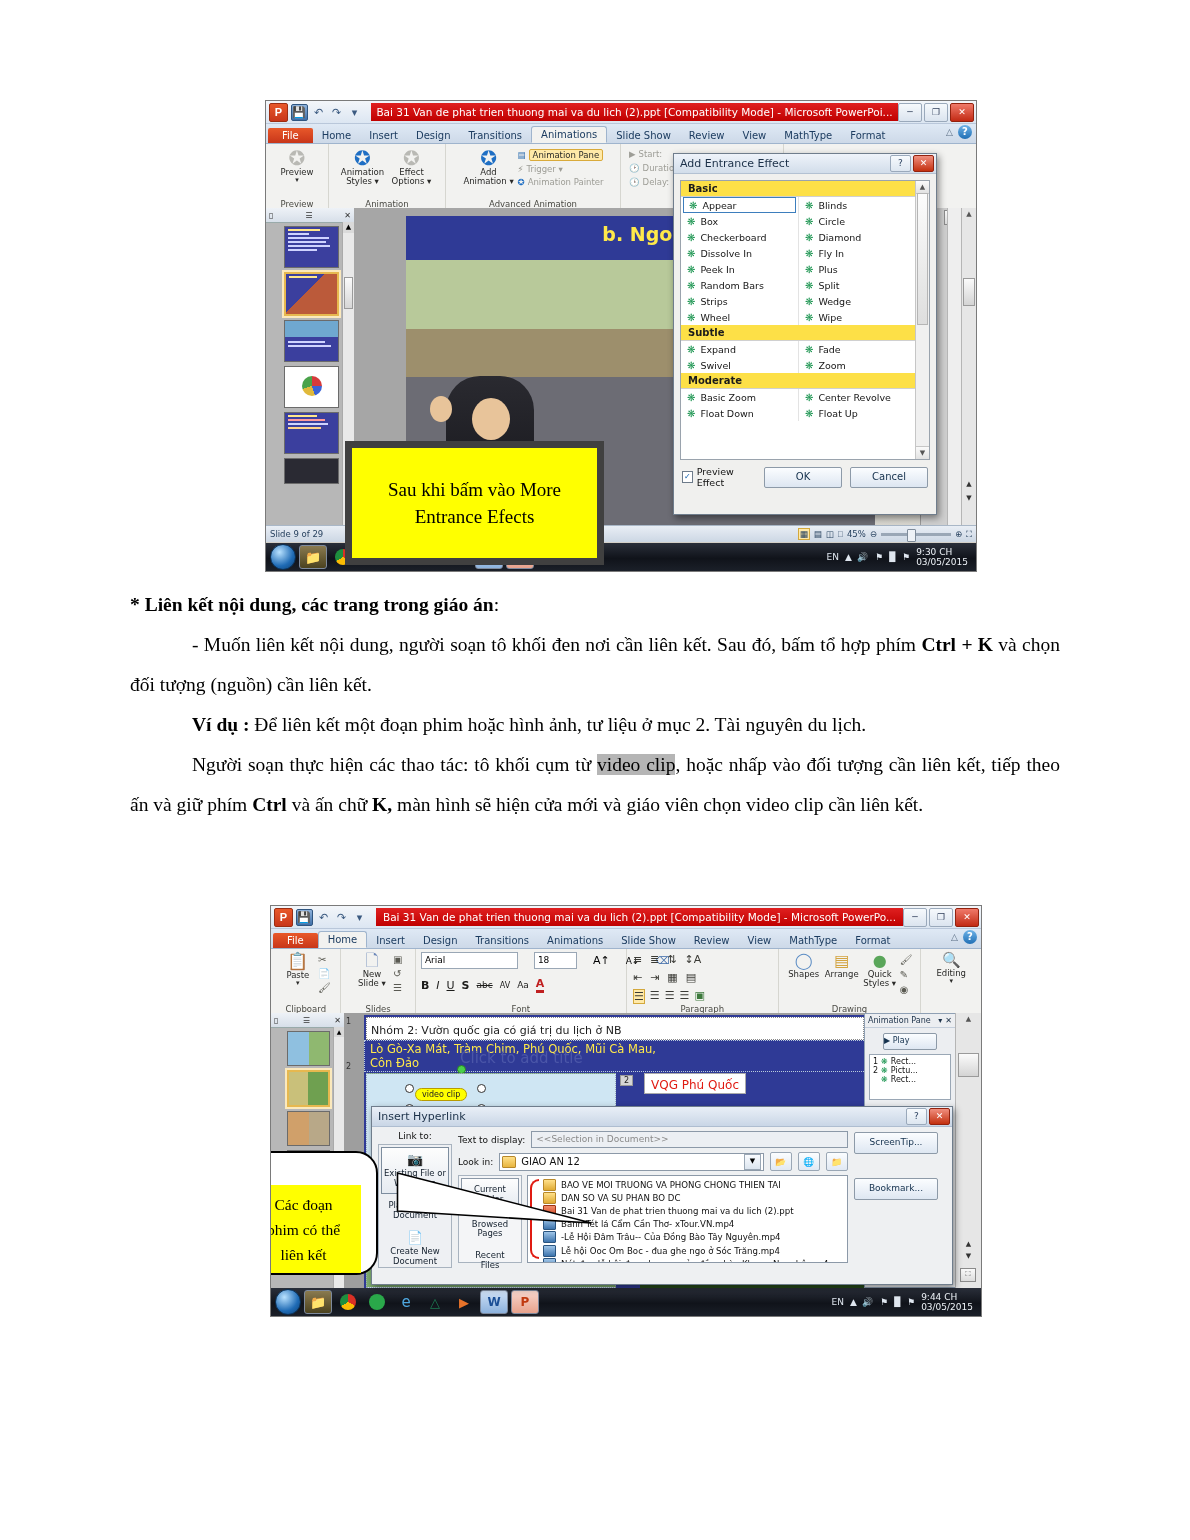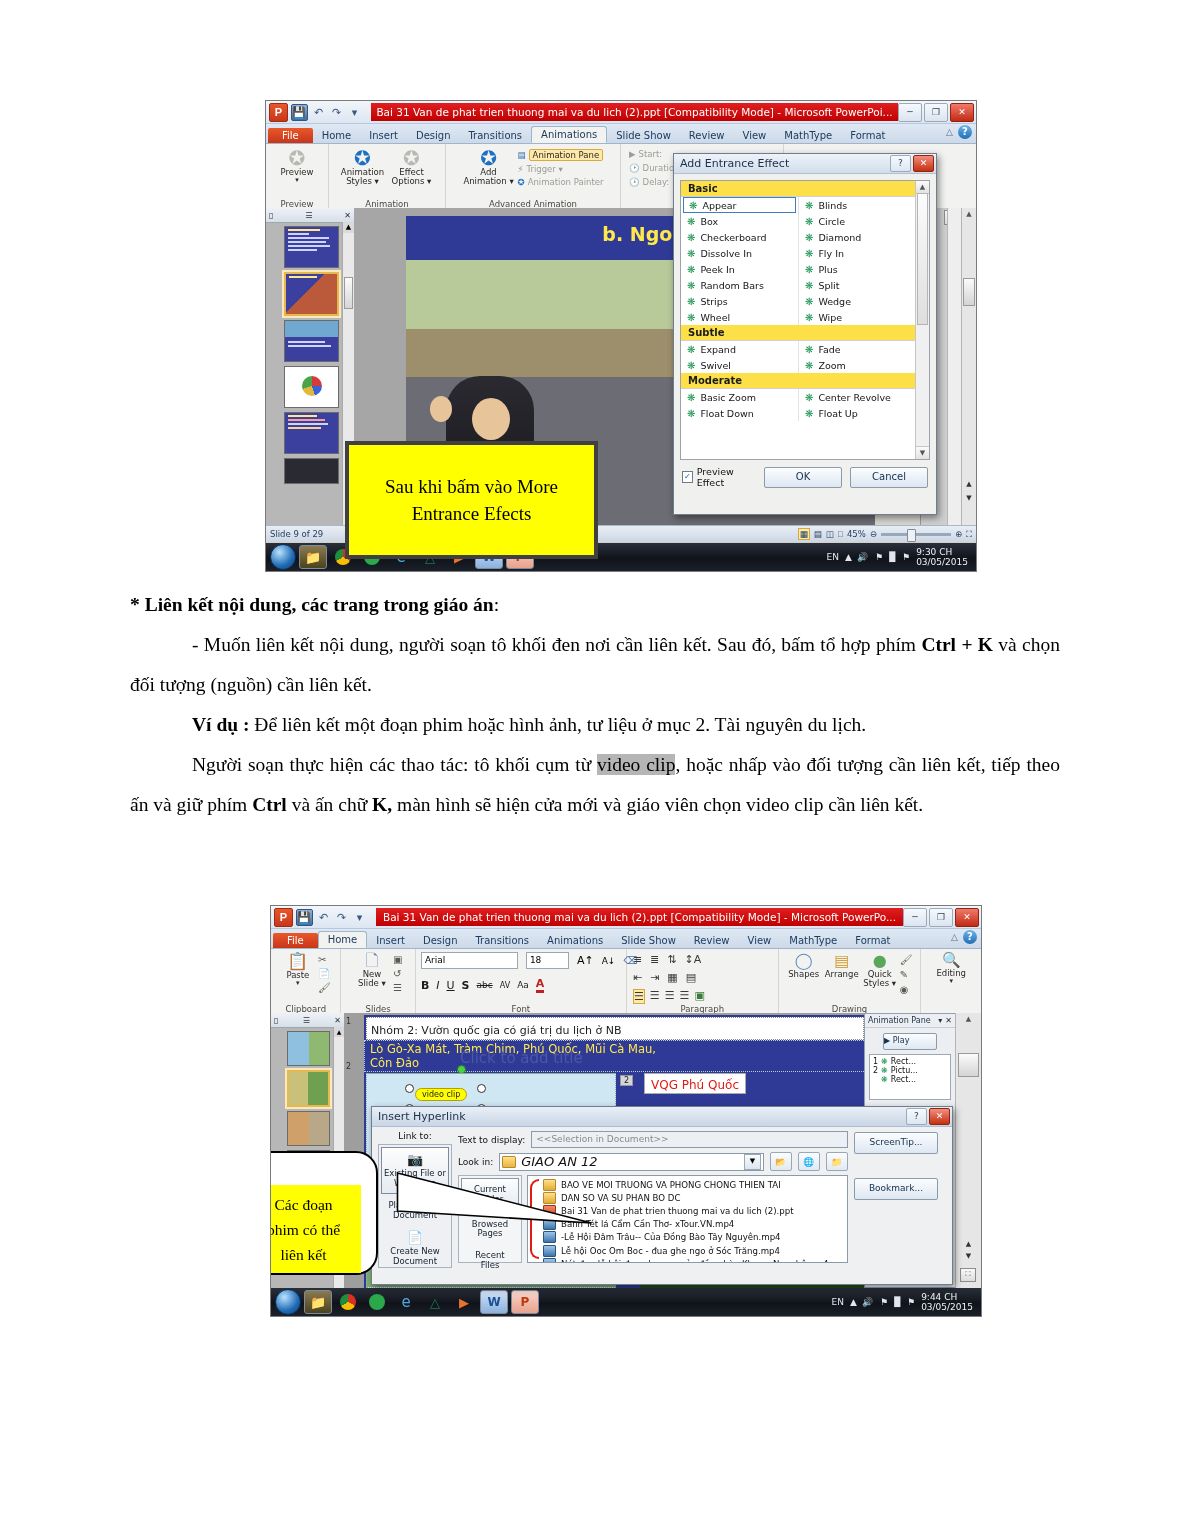--- a/index.html
+++ b/index.html
@@ -142,21 +142,21 @@
   .ficon{width:11px;height:10px;flex:0 0 auto;border-radius:1px;}
   .ficon.fold{background:linear-gradient(#ffe08a,#e0ab33);border:1px solid #b8882a;}
   .ficon.ppt{background:linear-gradient(#f08c6a,#cf4421);border:1px solid #9d3315;}
   .ficon.mp4{background:linear-gradient(#9fc5e8,#3d74ad);border:1px solid #2a5580;}
 
   
   .brace{position:absolute;border:2.5px solid #e01b12;border-right:none;border-radius:9px 0 0 9px;}
 
   
   .callout{position:absolute;}
-  .cobox{background:#ffff00;border:4px solid #404040;display:flex;align-items:center;justify-content:center;
+  .cobox{background:#ffff00;border:7px solid #404040;display:flex;align-items:center;justify-content:center;
          text-align:center;font-family:"Liberation Serif",serif;color:#000;}
   .cobubble{background:#fff;border:2px solid #000;border-radius:22px;display:flex;align-items:center;
             justify-content:center;text-align:center;}
 
   
   .doc{position:absolute;left:130px;width:930px;font-family:"Liberation Serif",serif;
        font-size:19.5px;line-height:40px;color:#000;text-align:justify;}
   .doc p{margin:0;}
   .ind{display:inline-block;width:62px;}
   .hlgrey{background:#b5b5b5;}
@@ -634,21 +634,21 @@
           <div style="display:flex;flex-direction:column;gap:3px;padding-top:3px;font-size:10px;color:#5a5a52;">
             <span>▣</span>
             <span>↺</span>
             <span>☰</span>
           </div>
         </div>
         <div class="grpname">Slides</div>
       </div>
 
       <div class="grp" style="width:200px;align-items:flex-start;padding:3px 5px 0 5px;">
-        <div style="display:flex;gap:8px;align-items:center;">
+        <div style="display:flex;gap:16px;align-items:center;">
           <span style="width:92px;height:15px;border:1px solid #9aa7b5;background:#fff;font-size:9px;line-height:15px;padding-left:3px;">Arial</span>
           <span style="width:38px;height:15px;border:1px solid #9aa7b5;background:#fff;font-size:9px;line-height:15px;padding-left:3px;">18</span>
           <span style="font-size:11px;">A↑</span>
           <span style="font-size:9px;">A↓</span>
           <span style="font-size:10px;color:#3c6aa8;">⌫</span>
         </div>
         <div style="display:flex;gap:7px;align-items:center;margin-top:8px;font-size:11px;color:#1c1c1a;">
           <b>B</b>
           <i>I</i>
           <u>U</u>
@@ -882,21 +882,21 @@
 
         <div style="flex:1;">
           <div class="ihrow" style="padding:0 0 4px 0;">
             <span class="lbl">Text to display:</span>
             <span class="tfield ph">&lt;&lt;Selection in Document&gt;&gt;</span>
           </div>
           <div class="ihrow" style="padding:0 0 4px 0;">
             <span class="lbl">Look in:</span>
             <span class="combo">
               <span class="folder"></span>
-              <span style="font-size:13px;color:#111;font-style:italic;">GIAO AN 12</span>
+              <span style="font-size:10px;color:#111;">GIAO AN 12</span>
               <span class="cbarrow">▼</span>
             </span>
             <span class="ibtn">📂</span>
             <span class="ibtn">🌐</span>
             <span class="ibtn">📁</span>
           </div>
           <div style="display:flex;gap:5px;">
             <div class="modecol" style="height:86px;">
               <div class="modeitem sel">
                 <span>Current</span><br>

